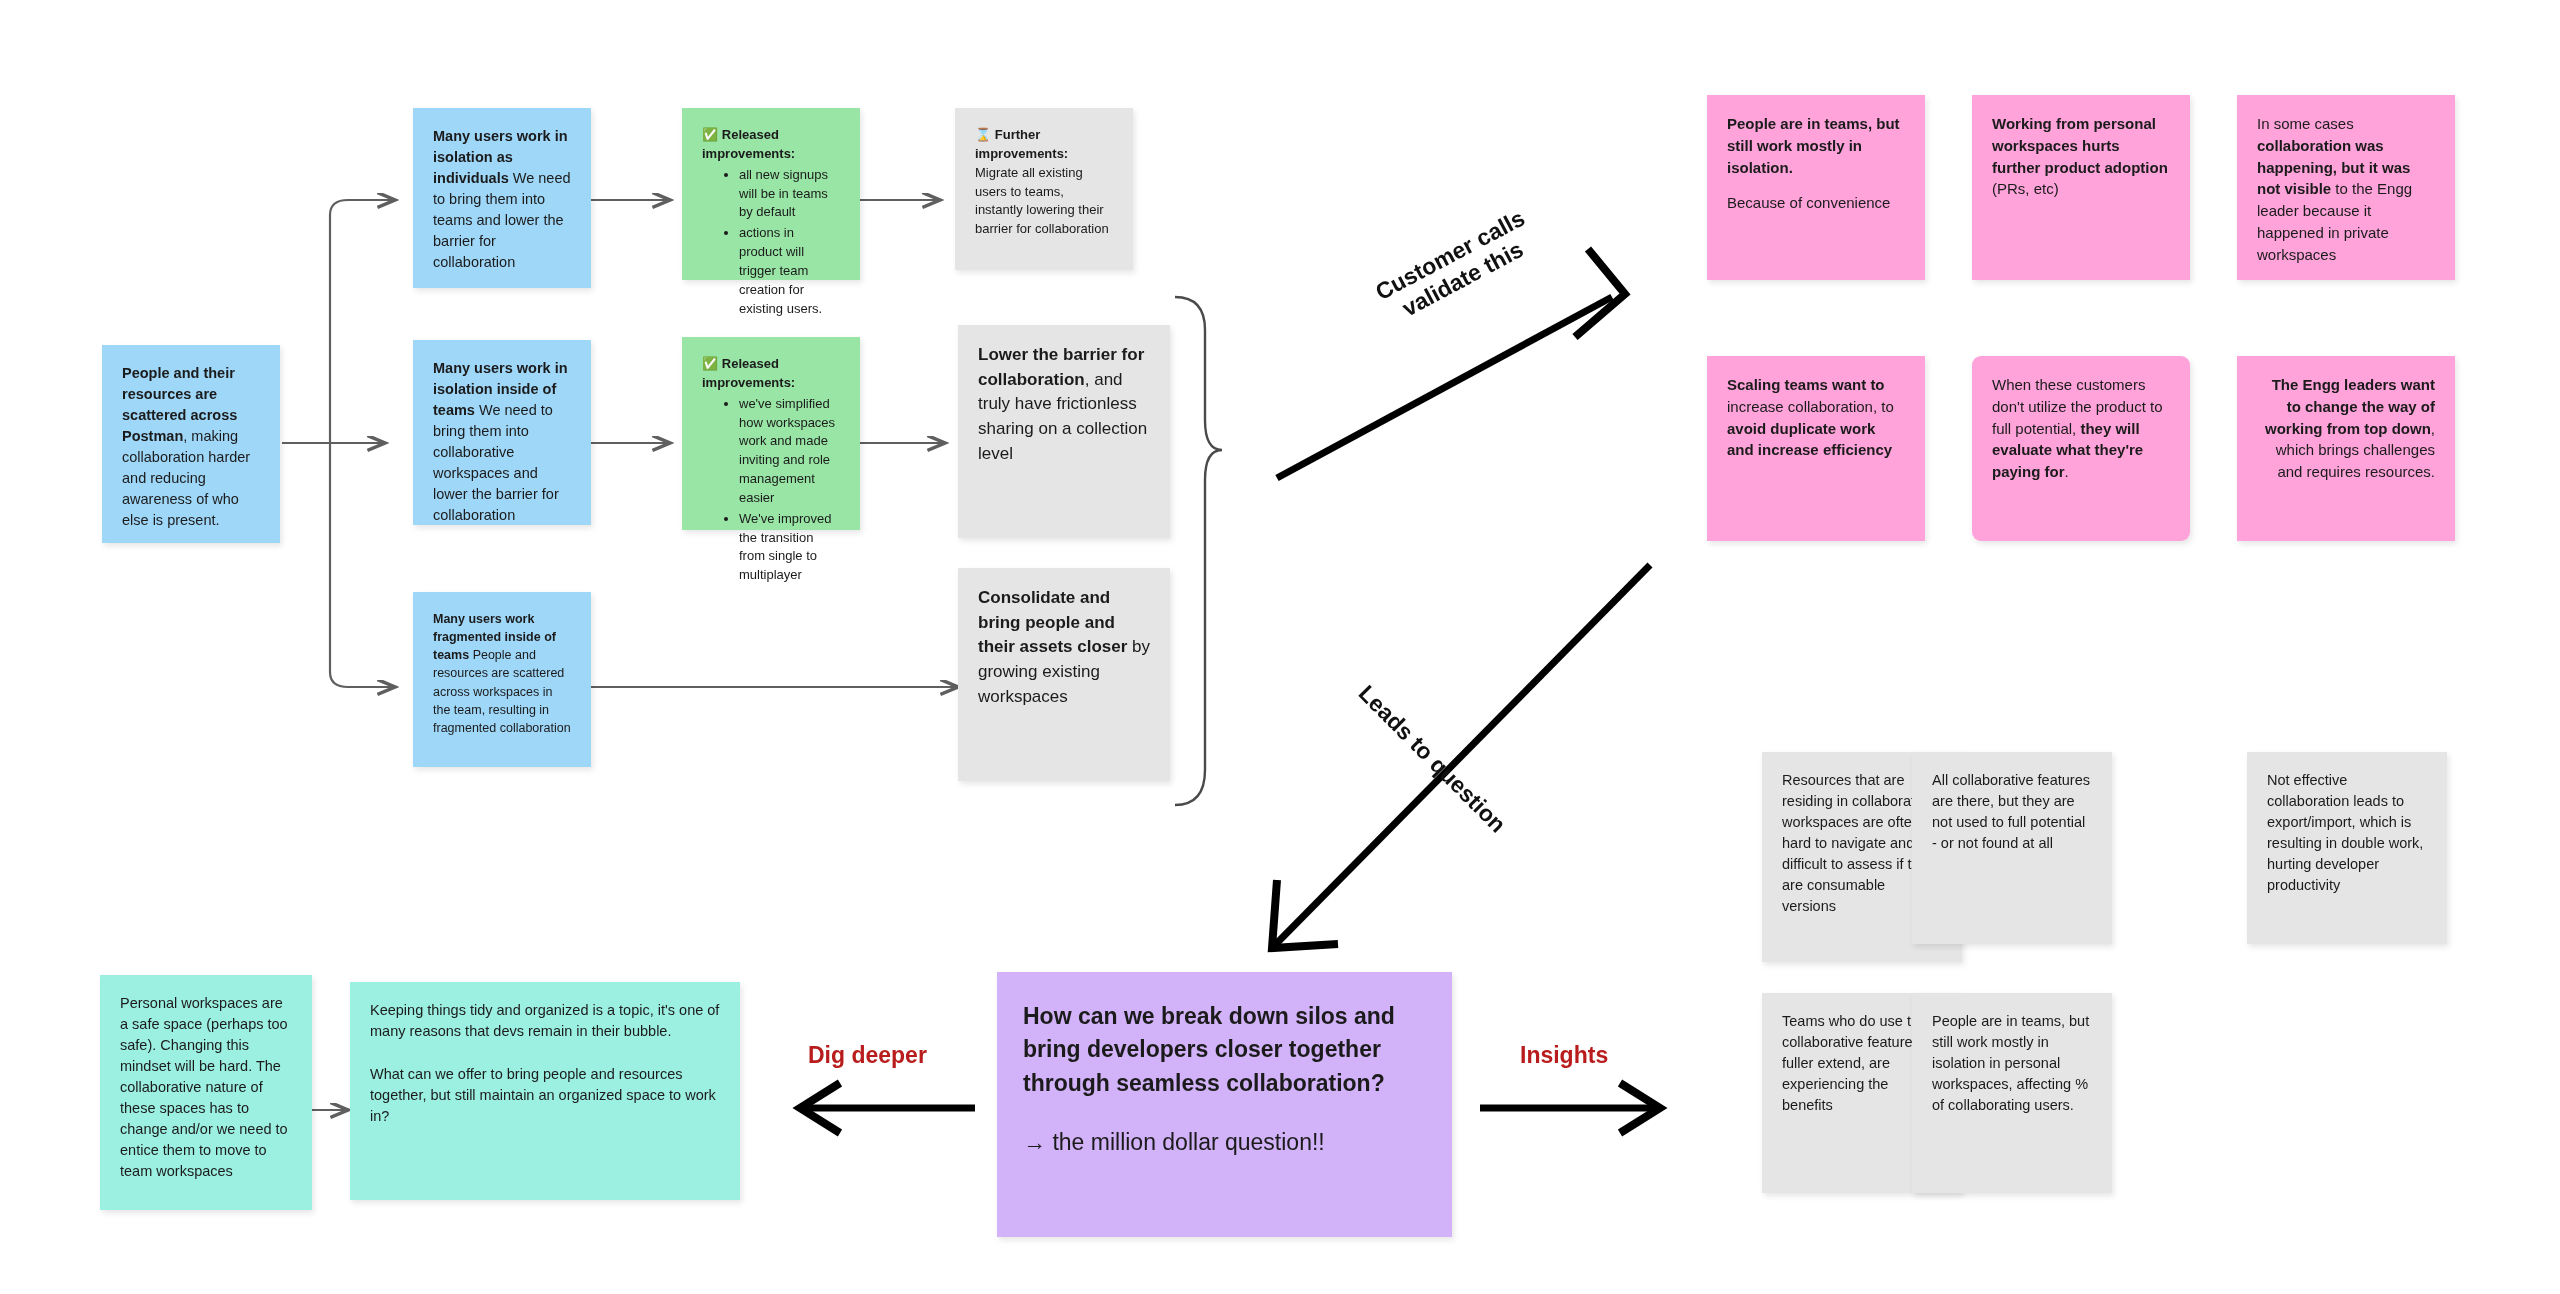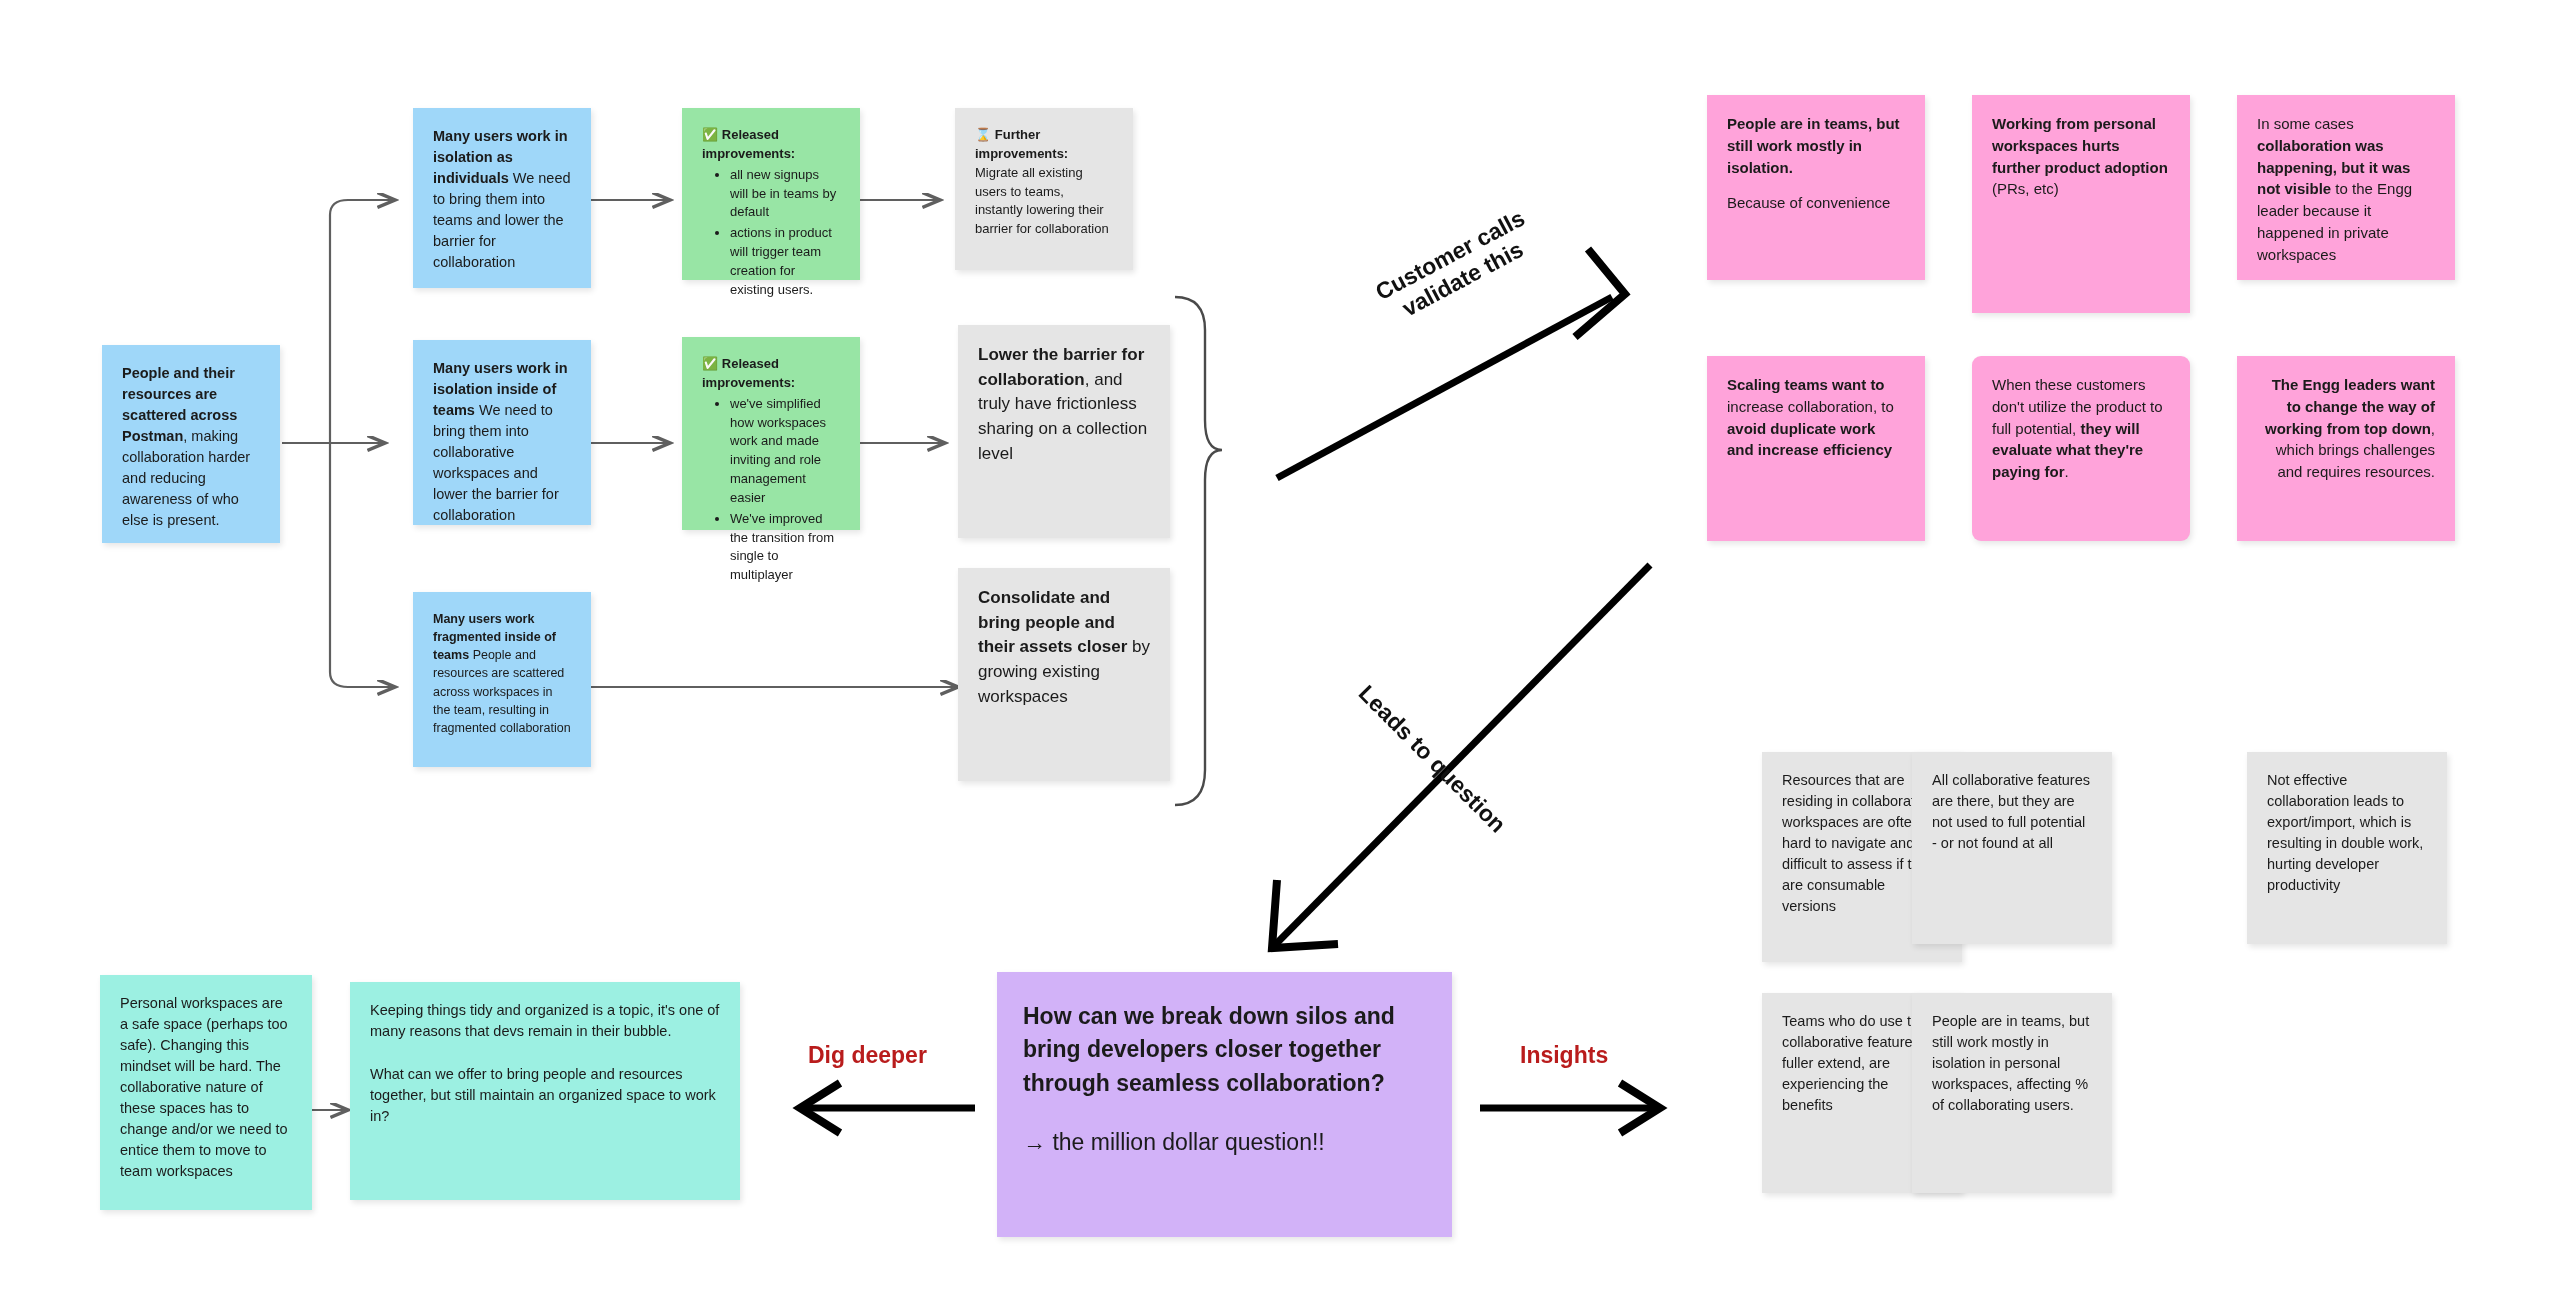--- a/index.html
+++ b/index.html
@@ -27,21 +27,21 @@
   .card p:last-child { margin-bottom: 0; }
   .card b { font-weight: bold; }
   .blue   { background: #9fd7f9; }
   .green  { background: #98e5a5; }
   .yellow { background: #e5e5e5; }
   .pink   { background: #ffa3da; }
   .teal   { background: #9cf0e2; }
   .purple { background: #d2b2f8; }
 
   ul.bullets { margin: 2px 0 0 0; padding-left: 20px; }
-  ul.bullets li { margin: 0 0 2px 8px; }
+  ul.bullets li { margin: 0 0 2px 17px; }
 
   .arrow-label {
     position: absolute;
     font-weight: bold;
     color: #b91c1c;
     white-space: nowrap;
   }
   svg.overlay {
     position: absolute;
     left: 0; top: 0;
@@ -160,21 +160,21 @@
 
   <div class="diag-label" style="left:1372px; top:680px; font-size:23px; transform:rotate(45deg);">
     <span>Leads to question</span>
   </div>
 
   <div class="card pink" style="left:1707px; top:95px; width:218px; height:185px; font-size:15px;">
     <p><b>People are in teams, but still work mostly in isolation.</b></p>
     <p><span>Because of convenience</span></p>
   </div>
 
-  <div class="card pink" style="left:1972px; top:95px; width:218px; height:218px; font-size:15px;">
+  <div class="card pink" style="left:1972px; top:95px; width:218px; height:185px; font-size:15px;">
     <p><b>Working from personal workspaces hurts further product adoption</b><span> (PRs, etc)</span></p>
   </div>
 
   <div class="card pink" style="left:2237px; top:95px; width:218px; height:185px; font-size:15px;">
     <p><span>In some cases </span><b>collaboration was happening, but it was not visible</b><span> to the Engg leader because it happened in private workspaces</span></p>
   </div>
 
   <div class="card pink" style="left:1707px; top:356px; width:218px; height:185px; font-size:15px;">
     <p><b>Scaling teams want to</b><span> increase collaboration, to </span><b>avoid duplicate work and increase efficiency</b></p>
   </div>

